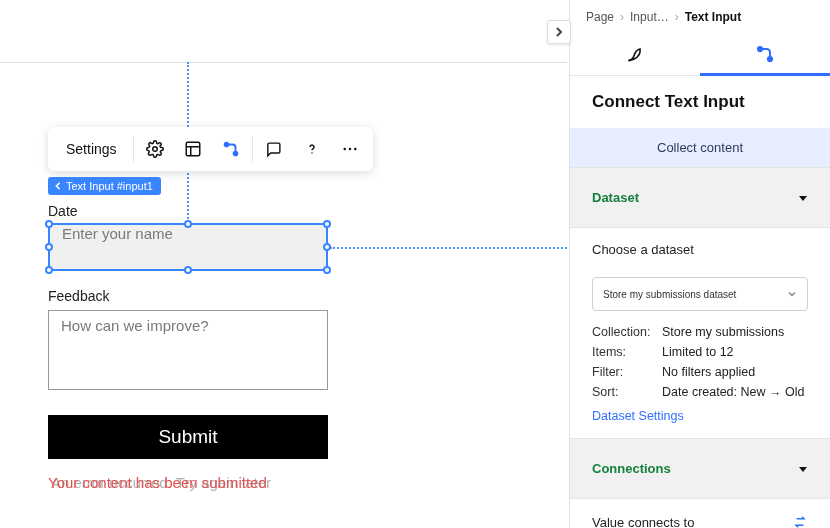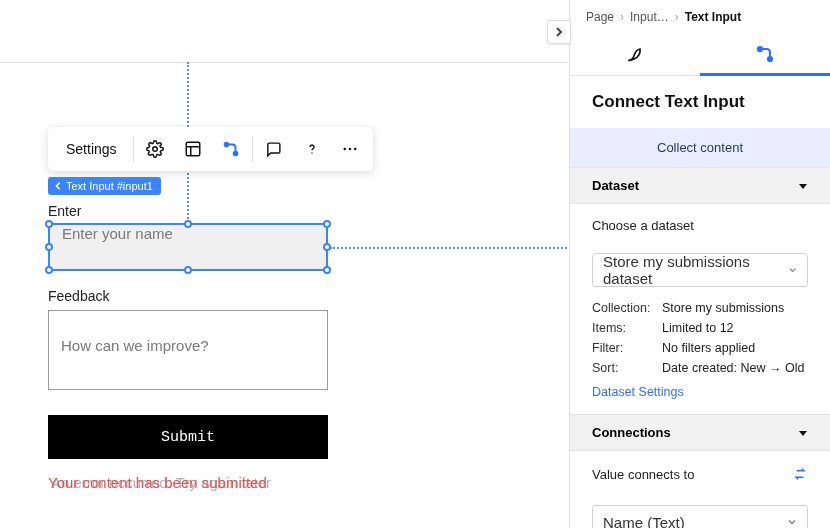--- a/index.html
+++ b/index.html
@@ -23,24 +23,24 @@
 
 .el-badge { position: absolute; top: 177px; left: 48px; background: #3885ff; color: #fff; font-size: 11px; padding: 3px 8px 3px 6px; border-radius: 3px; display: flex; align-items: center; gap: 4px; }
 .el-badge svg { width: 8px; height: 8px; }
 
 
 .form-label { position: absolute; left: 48px; font-size: 14px; color: #222; }
 .selected-input { position: absolute; top: 223px; left: 48px; width: 280px; height: 48px; background: #f0f0f0; border: 2px solid #3885ff; display: flex; align-items: flex-start; padding: 0 12px; }
 .selected-input .placeholder { color: #7a7a7a; font-size: 15px; }
 .handle { position: absolute; width: 8px; height: 8px; background: #fff; border: 2px solid #3885ff; border-radius: 50%; }
 
-.textarea-box { position: absolute; top: 310px; left: 48px; width: 280px; height: 80px; border: 1px solid #999; padding: 26px 12px; }
+.textarea-box { position: absolute; top: 310px; left: 48px; width: 280px; height: 80px; border: 1px solid #999; padding: 6px 12px; }
 .textarea-box .placeholder { color: #7a7a7a; font-size: 15px; }
 
-.submit-btn { position: absolute; top: 415px; left: 48px; width: 280px; height: 44px; background: #000; color: #fff; display: flex; align-items: center; justify-content: center; font-size: 15px; font-family: Liberation Mono, monospace; }
+.submit-btn { position: absolute; top: 415px; left: 48px; width: 280px; height: 44px; background: #000; color: #fff; display: flex; align-items: center; justify-content: center; font-size: 19px; }
 
 .msg-overlay { position: absolute; top: 474px; left: 48px; font-size: 15px; }
 .msg-overlay .red { color: #e35252; position: absolute; white-space: nowrap; }
 .msg-overlay .gray { color: rgba(100,100,100,0.5); position: absolute; white-space: nowrap; left: 3px; }
 
 
 .panel-toggle { position: absolute; top: 20px; left: 547px; width: 24px; height: 24px; background: #fff; border: 1px solid #ddd; border-radius: 3px; display: flex; align-items: center; justify-content: center; box-shadow: 0 1px 3px rgba(0,0,0,0.1); cursor: pointer; z-index: 5; }
 
 
 .side-panel { position: absolute; top: 0; right: 0; width: 261px; height: 528px; background: #fff; border-left: 1px solid #e0e0e0; overflow: hidden; }
@@ -50,25 +50,25 @@
 .breadcrumb .current { font-weight: 700; color: #111; }
 
 .panel-tabs { display: flex; height: 44px; border-bottom: 1px solid #e5e5e5; margin-top: 8px; }
 .panel-tab { flex: 1; display: flex; align-items: center; justify-content: center; cursor: pointer; position: relative; }
 .panel-tab.active::after { content: ""; position: absolute; bottom: -1px; left: 0; right: 0; height: 3px; background: #2f6fff; }
 
 .panel-title { padding: 16px 22px; font-size: 17px; font-weight: 700; color: #111; }
 
 .collect-row { background: #e8eeff; color: #2a3a5a; font-size: 13px; text-align: center; padding: 12px 6px; }
 
-.section-header { background: #f1f1f1; border-top: 1px solid #e5e5e5; border-bottom: 1px solid #e5e5e5; padding: 10px 22px; display: flex; align-items: center; justify-content: space-between; font-size: 13px; font-weight: 700; color: #000000; }
+.section-header { background: #f1f1f1; border-top: 1px solid #e5e5e5; border-bottom: 1px solid #e5e5e5; padding: 22px 22px; display: flex; align-items: center; justify-content: space-between; font-size: 13px; font-weight: 700; color: #15803d; }
 .section-body { padding: 14px 22px; }
 .section-body .field-label { font-size: 13px; color: #222; margin-bottom: 20px; }
 
-.select-box { border: 1px solid #d0d0d0; border-radius: 4px; height: 34px; display: flex; align-items: center; justify-content: space-between; padding: 0 10px; font-size: 15px; color: #333; cursor: pointer; }
+.select-box { border: 1px solid #d0d0d0; border-radius: 4px; height: 34px; display: flex; align-items: center; justify-content: space-between; padding: 0 10px; font-size: 10px; color: #333; cursor: pointer; }
 
 .meta-grid { margin-top: 14px; font-size: 12.5px; color: #222; display: grid; grid-template-columns: 70px 1fr; row-gap: 6px; }
 .meta-grid .k { color: #333; }
 .meta-grid .v { color: #222; }
 
 .link-text { color: #2f6fff; font-size: 12.5px; margin-top: 10px; display: inline-block; cursor: pointer; }
 
 .conn-header-row { display: flex; align-items: center; justify-content: space-between; padding: 15px 22px 10px; font-size: 13px; color: #222; }
 .swap-icon { color: #2f6fff; font-size: 16px; }
 
@@ -126,21 +126,21 @@
     </div>
   </div>
 
   <div class="el-badge">
     <svg viewBox="0 0 10 10" fill="none" stroke="#fff" stroke-width="2">
         <polyline points="7,1 3,5 7,9"></polyline>
       </svg>
     <span>Text Input #input1</span>
   </div>
 
-  <div class="form-label" style="top:203px">Enter</div>
+  <div class="form-label" style="top:203px">Date</div>
   <div class="selected-input">
     <span class="placeholder">Enter your name</span>
     <div class="handle" style="top:-5px;left:-5px"></div>
     <div class="handle" style="top:-5px;left:calc(50% - 4px)"></div>
     <div class="handle" style="top:-5px;right:-5px"></div>
     <div class="handle" style="top:calc(50% - 4px);left:-5px"></div>
     <div class="handle" style="top:calc(50% - 4px);right:-5px"></div>
     <div class="handle" style="bottom:-5px;left:-5px"></div>
     <div class="handle" style="bottom:-5px;left:calc(50% - 4px)"></div>
     <div class="handle" style="bottom:-5px;right:-5px"></div>

